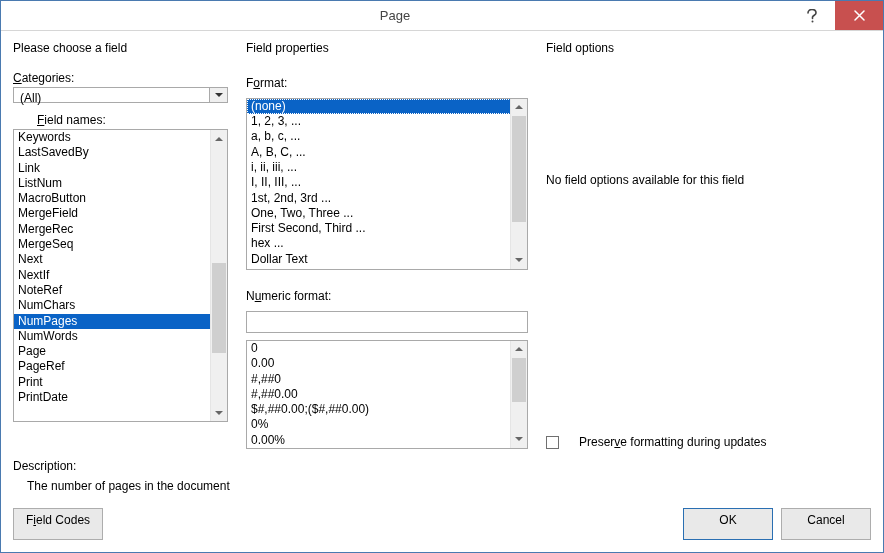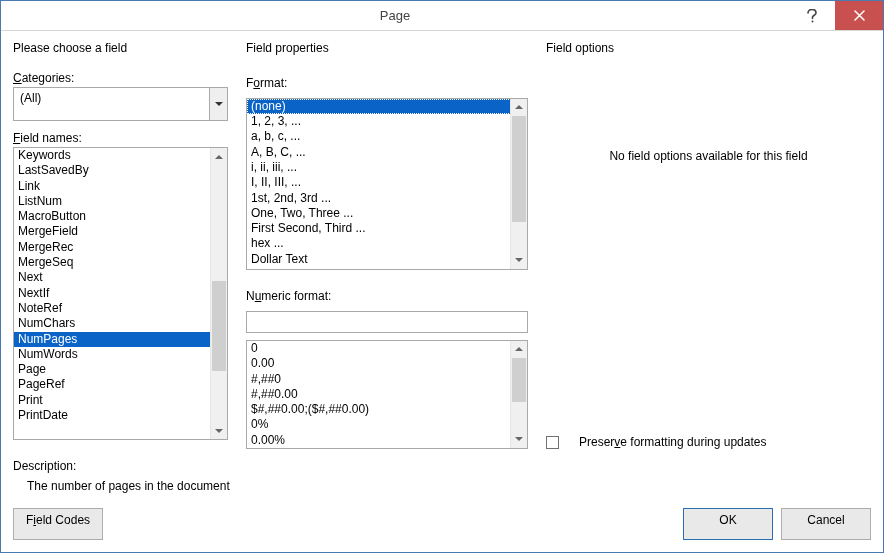--- a/index.html
+++ b/index.html
@@ -71,21 +71,21 @@
     font-size: 12px;
     color: #000;
     margin: 4px 0 2px 0;
   }
   .underline { text-decoration: underline; text-underline-offset: 1px; }
 
   
   .combo {
     display: flex;
     border: 1px solid #a9a9a9;
-    height: 34px;
+    height: 16px;
     background: #fff;
     width: 100%;
   }
   .combo .combo-text {
     flex: 1;
     padding: 2px 6px;
     line-height: 17px;
   }
   .combo .combo-btn {
     width: 18px;
@@ -183,22 +183,22 @@
     margin-top: 20px;
   }
   .checkbox {
     width: 13px; height: 13px;
     border: 1px solid #707070;
     background: #fff;
     display: inline-block;
   }
 
   .no-options {
-    text-align: center;
-    margin-top: 82px;
+    text-align: left;
+    margin-top: 106px;
     font-size: 12px;
     color: #000;
   }
   .preserve-row {
     position: absolute;
     bottom: 0; left: 0; right: 0;
   }
 
   
   .description-block { margin-top: 10px; }
@@ -262,21 +262,21 @@
       <div class="section-title">Please choose a field</div>
 
       <div class="label"><span class="underline">C</span><span>ategories:</span></div>
       <div class="combo">
         <div class="combo-text">(All)</div>
         <div class="combo-btn">
           <div class="chev-down"></div>
         </div>
       </div>
 
-      <div class="label" style="margin-top:10px;"><span class="underline">F</span><span>ield names:</span></div>
+      <div class="label" style="margin-top:10px;margin-left:24px;"><span class="underline">F</span><span>ield names:</span></div>
       <div class="listbox" id="field-names-list" style="height:293px; flex:none;">
         <div class="listbox-inner" id="field-names-items" style="padding-right:17px;">
             <div class="item">Keywords</div>
             <div class="item">LastSavedBy</div>
             <div class="item">Link</div>
             <div class="item">ListNum</div>
             <div class="item">MacroButton</div>
             <div class="item">MergeField</div>
             <div class="item">MergeRec</div>
             <div class="item">MergeSeq</div>

